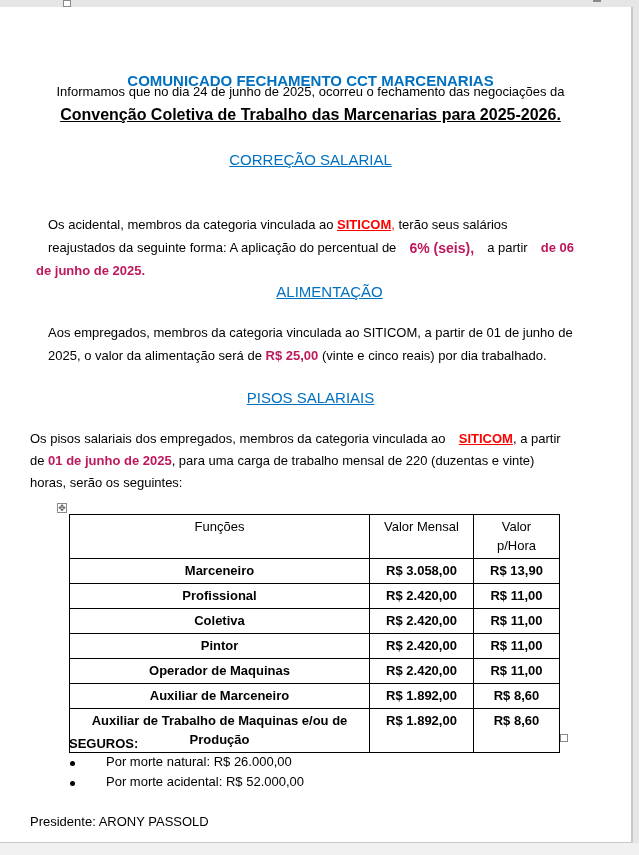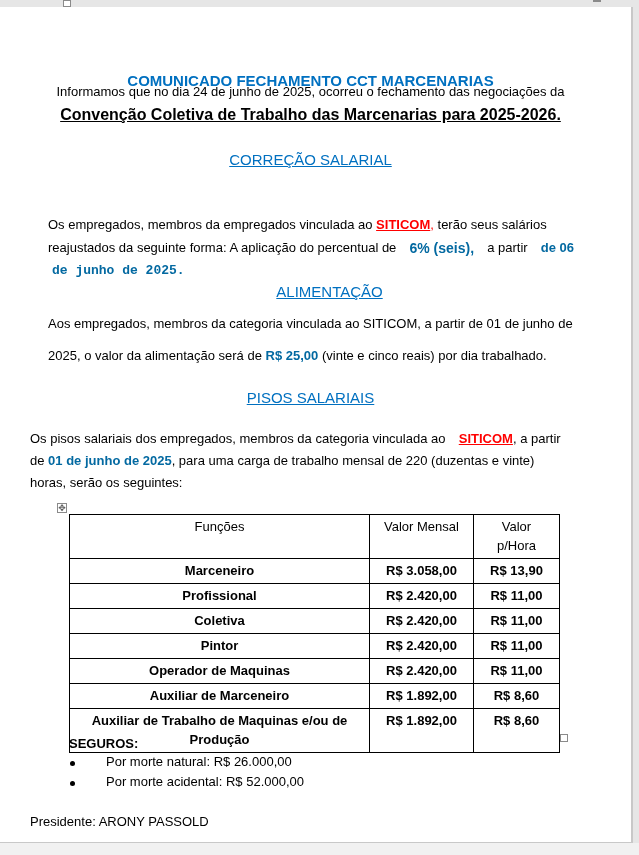--- a/index.html
+++ b/index.html
@@ -15,21 +15,21 @@
     background:#ffffff;
     border-right:2px solid #c8c8c8;
     border-bottom:1px solid #c8c8c8;
   }
   .top-handle { position:absolute; left:63px; top:0px; width:8px; height:7px; border:1px solid #8a8a8a; background:#fff; box-sizing:border-box; }
   .top-right-mark { position:absolute; left:593px; top:0px; width:8px; height:2px; background:#8a8a8a; }
   .abs { position:absolute; white-space:nowrap; }
   .blue-title { color:#0070c0; font-weight:bold; font-size:15px; }
   .section-title { color:#0070c0; font-weight:normal; font-size:15px; text-decoration:underline; }
   .body-text { font-size:13px; color:#000; }
-  .red { color:#0369a1; font-weight:bold; }
+  .red { color:#be185d; font-weight:bold; }
   .red-u { color:#ff0000; font-weight:bold; text-decoration:underline; }
   .bold-u { font-weight:bold; text-decoration:underline; font-size:16px; }
   .center { text-align:center; }
   .justify-line { display:flex; justify-content:space-between; }
 
   table.pisos {
     position:absolute; left:69px; top:514px; width:491px;
     border-collapse:collapse; font-size:13px;
   }
   table.pisos td {
@@ -56,37 +56,37 @@
 
 <div class="abs body-text center" style="left:0; width:621px; top:84px;">Informamos que no dia 24 de junho de 2025, ocorreu o fechamento das negociações da</div>
 <div class="abs center" style="left:0; width:621px; top:106px;">
   <span class="bold-u">Convenção Coletiva de Trabalho das Marcenarias para 2025-2026.</span>
 </div>
 
 <div class="abs section-title center" style="left:0; width:621px; top:151px;">CORREÇÃO SALARIAL</div>
 
 <div class="abs body-text justify-line" style="left:48px; width:526px; top:217px;">
   <span>
-    <span>Os empregados, membros da empregados vinculada ao</span>
+    <span>Os acidental, membros da categoria vinculada ao</span>
     <span class="red-u">SITICOM</span><span style="color:#ff0000">,</span>
     <span>terão seus salários</span>
   </span>
 </div>
 
 <div class="abs body-text" style="left: 48px; width: 526px; top: 240px; display: flex; justify-content: space-between;">
   <span>reajustados da seguinte forma: A aplicação do percentual de</span>
   <span class="red" style="font-size:14px;">6% (seis),</span>
   <span>a partir</span>
   <span class="red">de 06</span>
 </div>
 
-<div class="abs body-text red" style="left: 52px; top: 263px; font-family: Liberation Mono, monospace;">de junho de 2025.</div>
+<div class="abs body-text red" style="left: 36px; top: 263px;">de junho de 2025.</div>
 
 <div class="abs section-title center" style="left:0; width:659px; top:283px;">ALIMENTAÇÃO</div>
-<div class="abs body-text" style="left:48px; top:316px;">Aos empregados, membros da categoria vinculada ao SITICOM, a partir de 01 de junho de</div>
+<div class="abs body-text" style="left:48px; top:325px;">Aos empregados, membros da categoria vinculada ao SITICOM, a partir de 01 de junho de</div>
 <div class="abs body-text" style="left:48px; top:348px;">
   <span>2025, o valor da alimentação será de</span>
   <span class="red">R$ 25,00</span>
   <span>(vinte e cinco reais) por dia trabalhado.</span>
 </div>
 
 <div class="abs section-title center" style="left:0; width:621px; top:389px;">PISOS SALARIAIS</div>
 <div class="abs body-text" style="left:30px; top:431px;">
   <span>Os pisos salariais dos empregados, membros da categoria vinculada ao</span>
   <span style="display:inline-block; width:6px;"></span>

